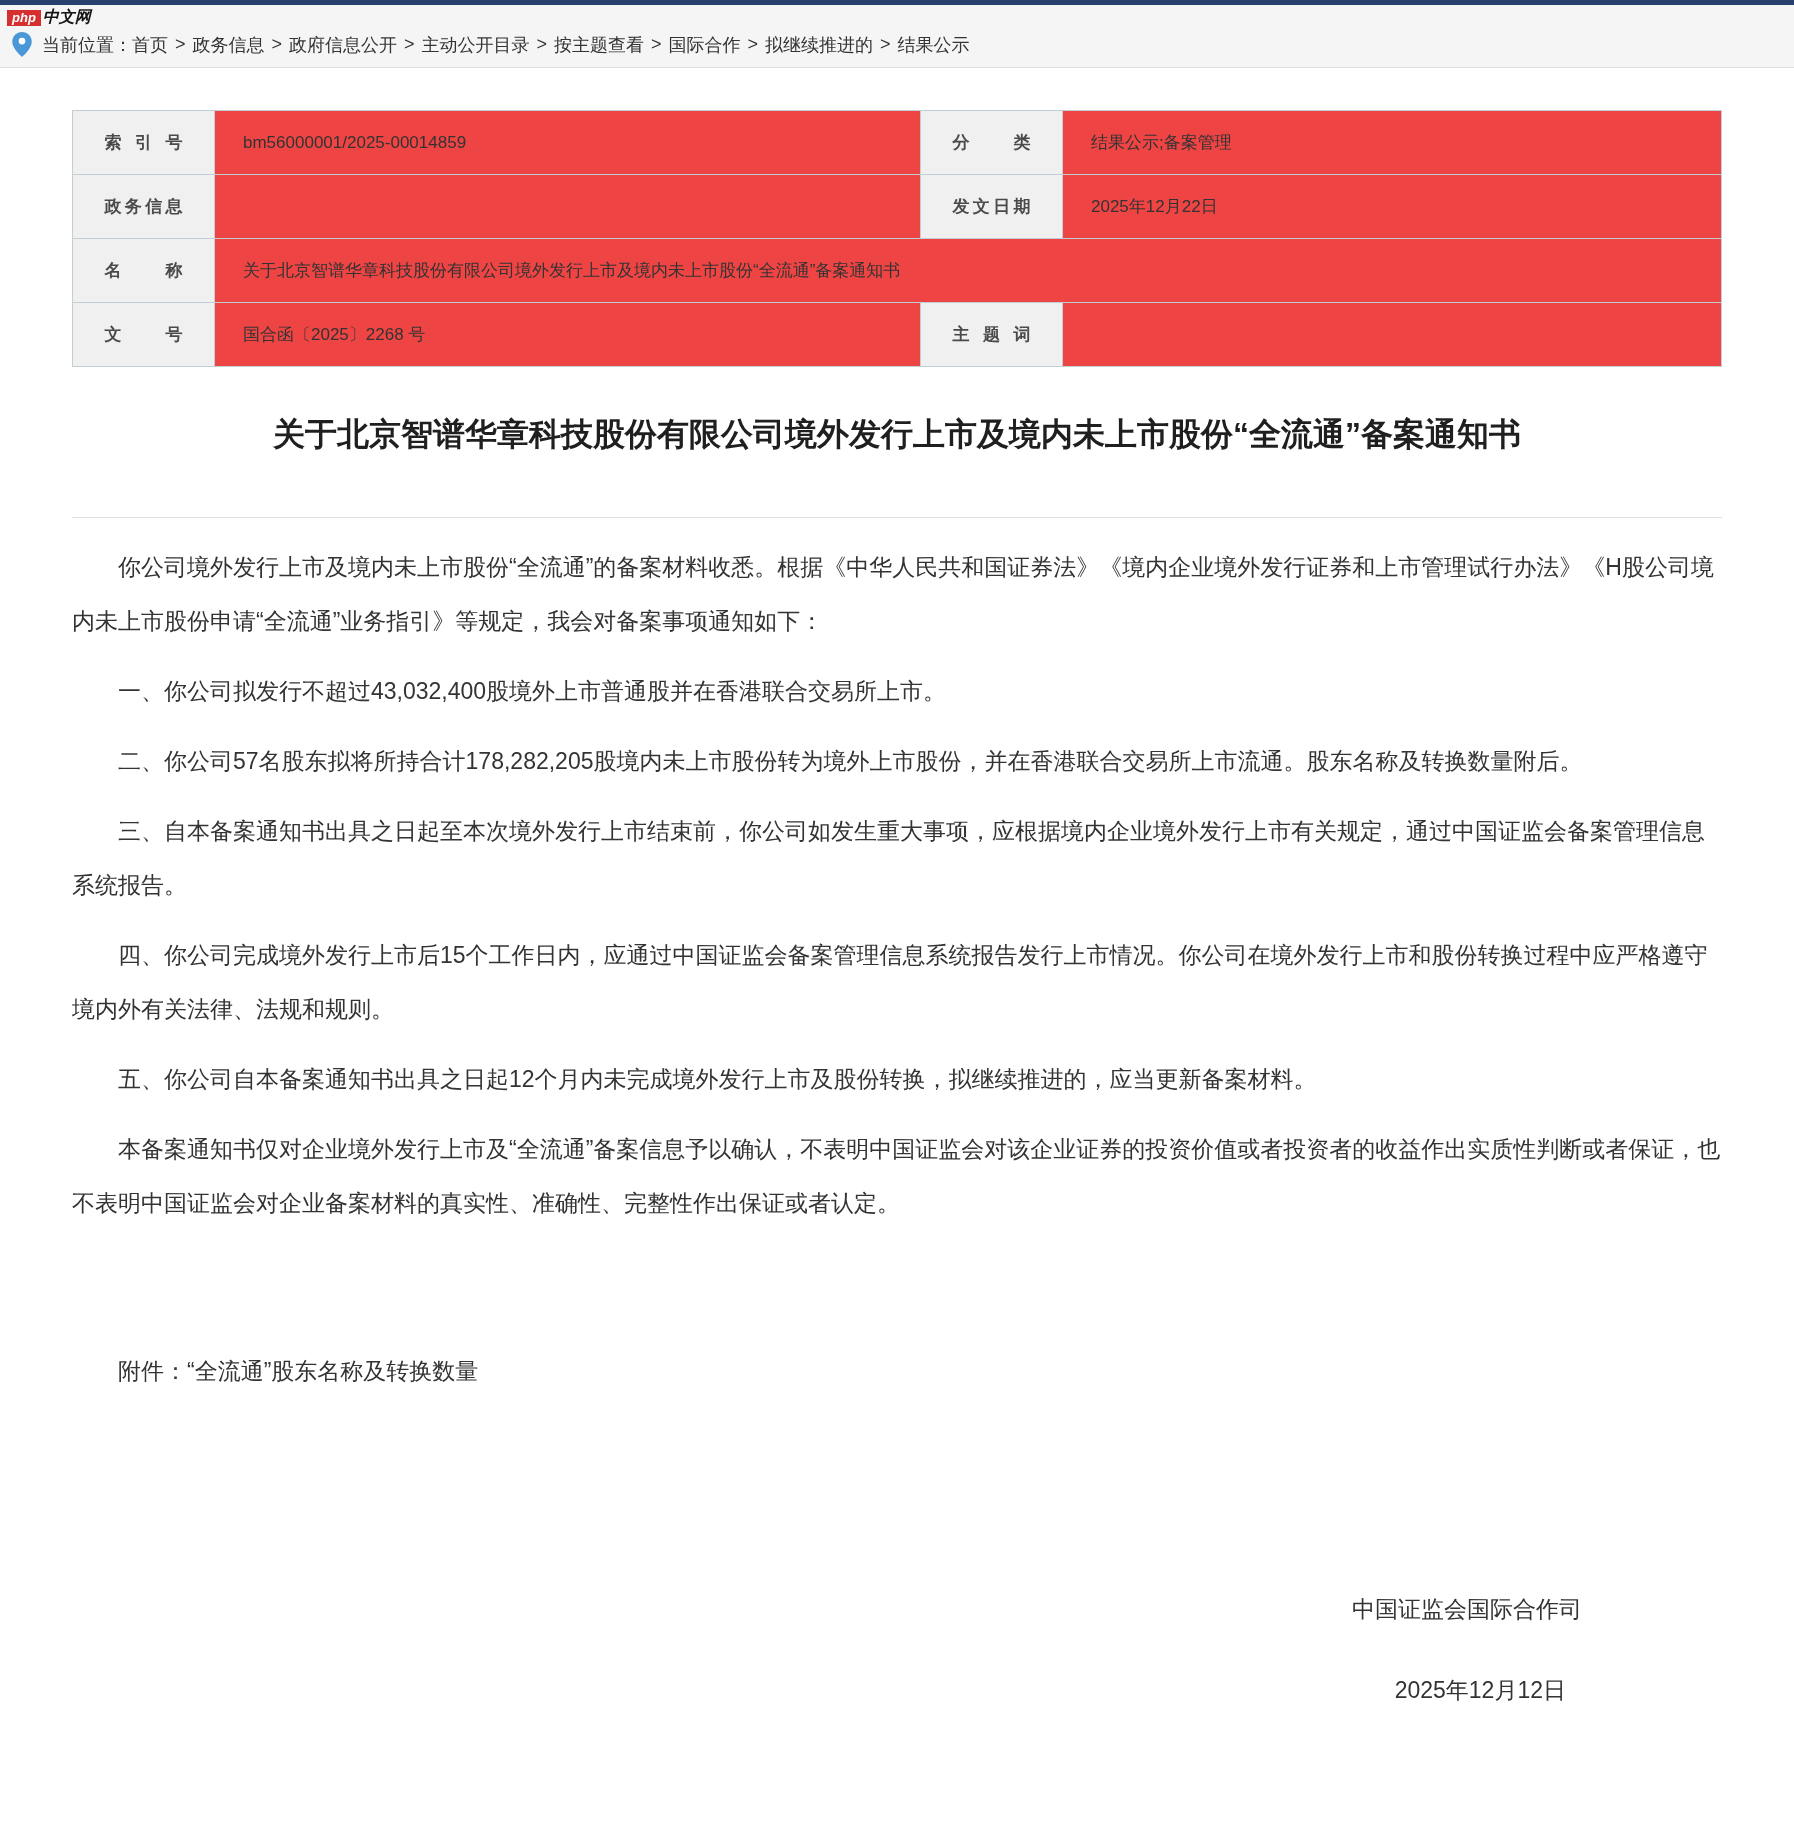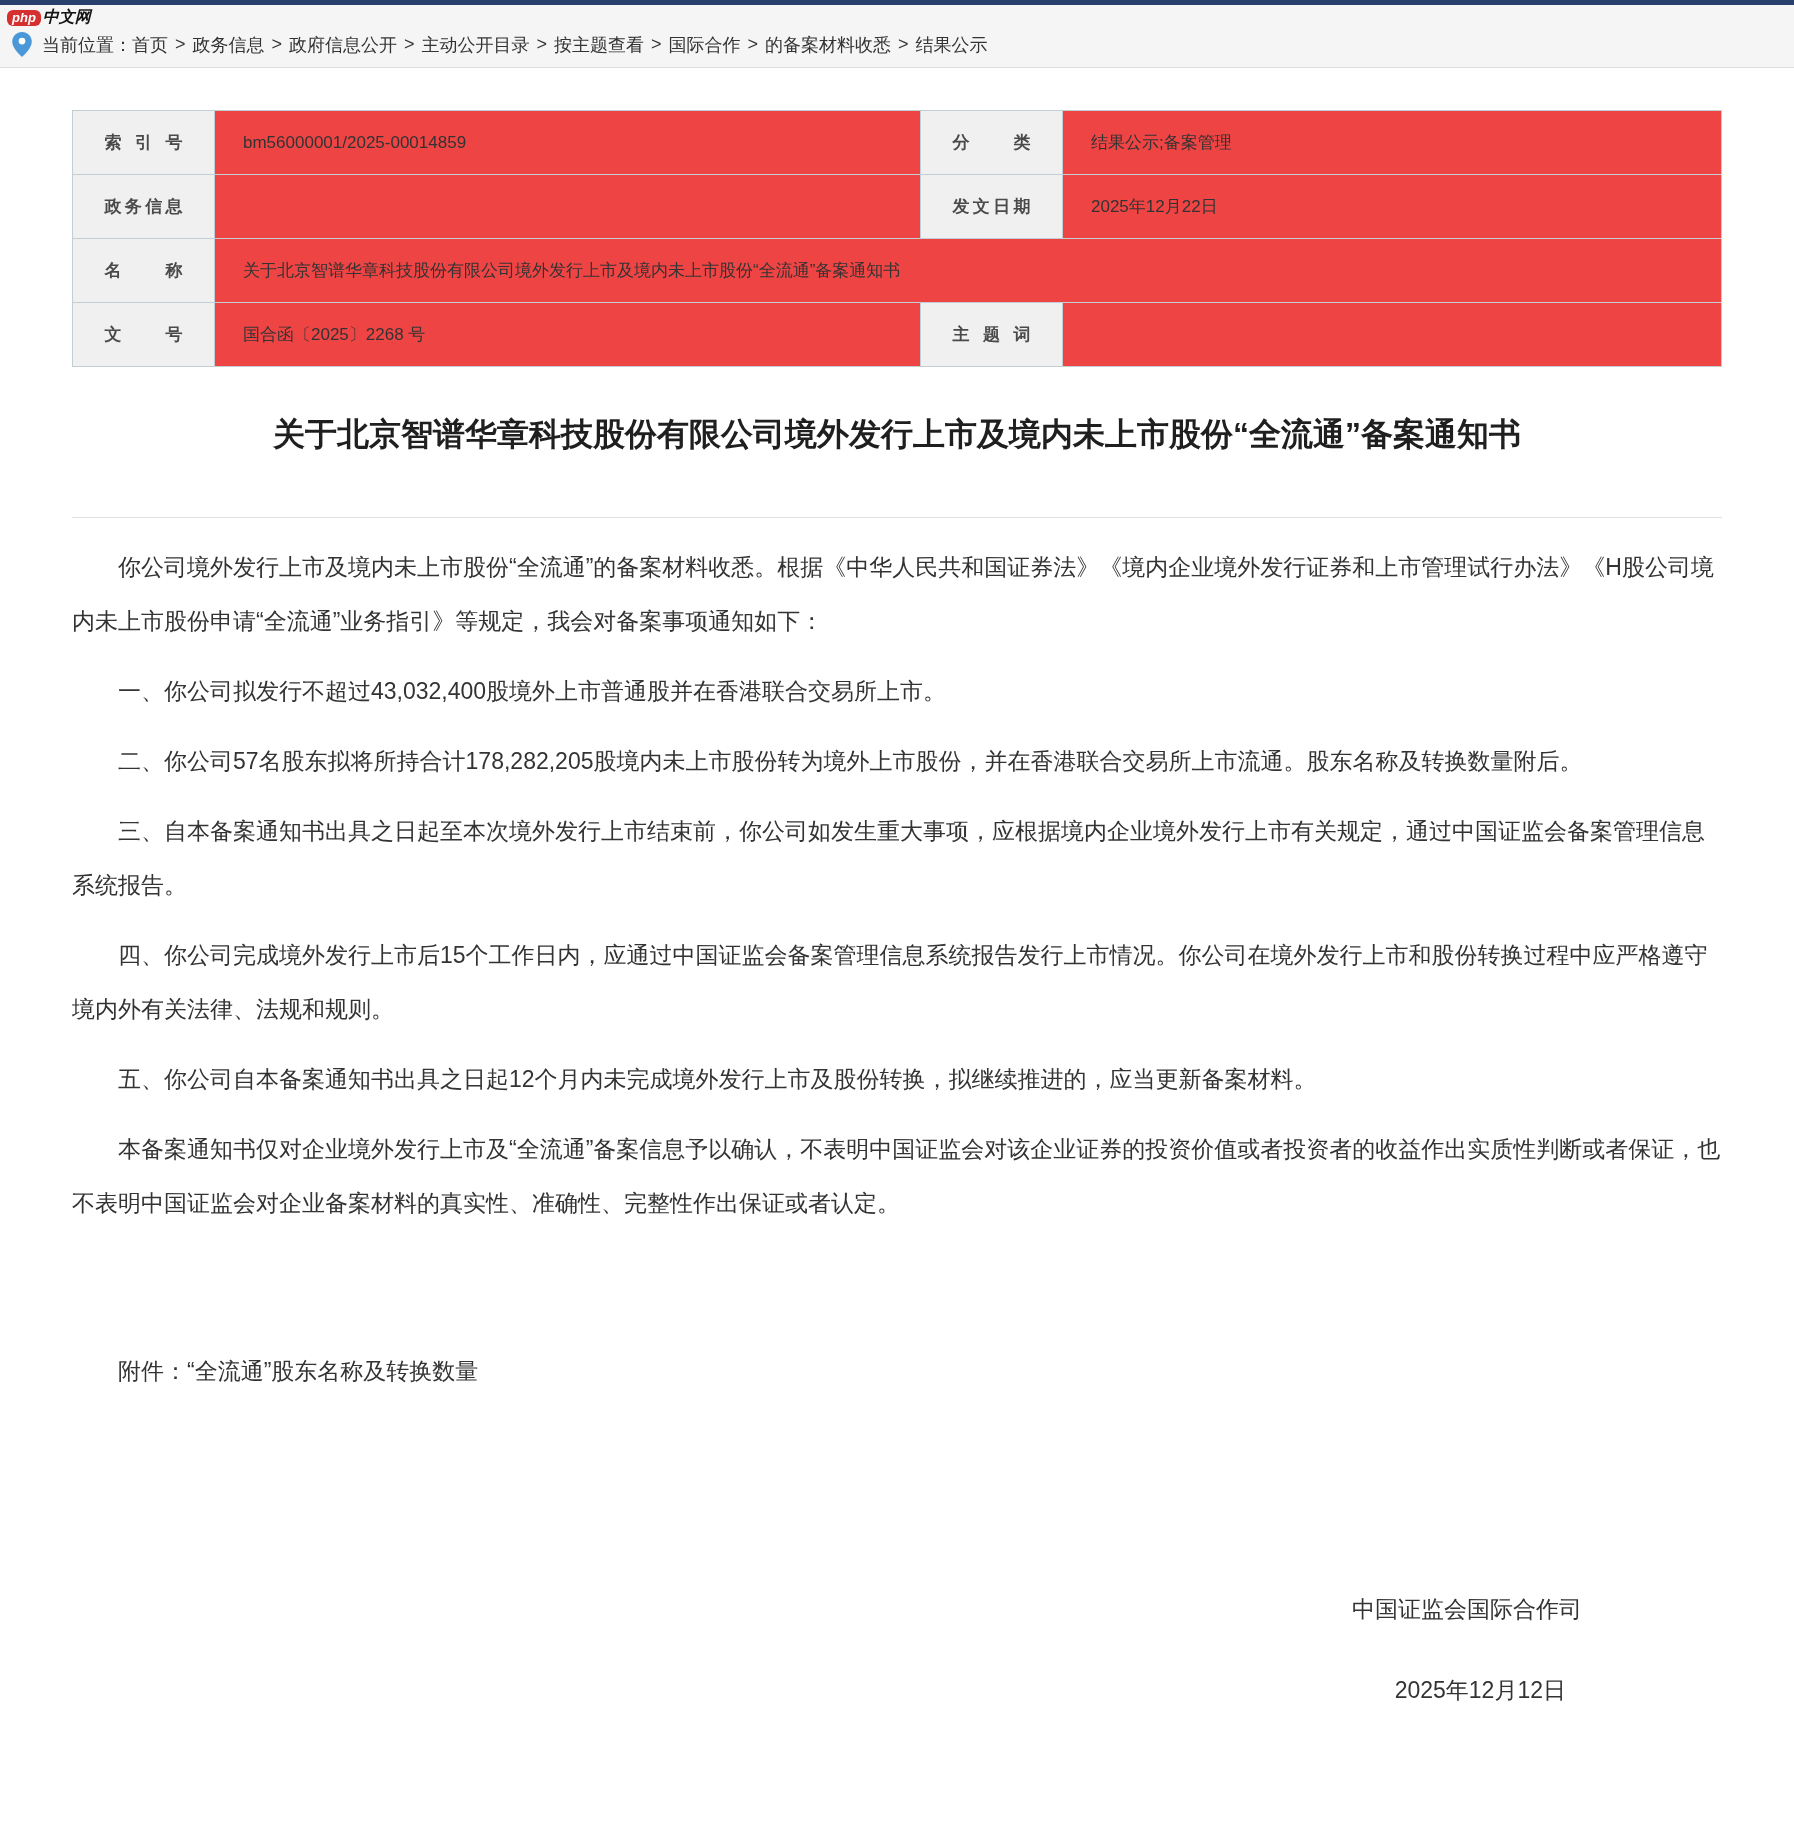--- a/index.html
+++ b/index.html
@@ -14,21 +14,21 @@
   .top-strip { height:5px; background:#27406e; }
   .site-header {
     background:#f5f5f6;
     border-bottom:1px solid #dddde0;
     padding:3px 0 10px;
   }
   .logo-row { padding-left:7px; height:19px; display:flex; align-items:center; }
   .logo-badge {
     display:inline-block; background:#d62f2f; color:#fff;
     font-style:italic; font-weight:bold; font-size:13px;
-    line-height:15px; padding:0 5px 1px; border-radius:6px;
+    line-height:15px; padding:0 5px 1px; border-radius:0;
   }
   .logo-text { font-style:italic; font-weight:bold; font-size:16px; color:#141414; margin-left:2px; }
   .crumbs {
     display:flex; align-items:center; flex-wrap:nowrap;
     padding-left:12px; margin-top:5px;
     font-size:18px; color:#333;
   }
   .crumbs .pin { width:20px; height:25px; margin-right:10px; flex:0 0 auto; }
   .crumbs a { color:#333; text-decoration:none; }
   .crumb-sep { margin:0 7px; color:#333; }
@@ -86,21 +86,21 @@
     <a href="#">政务信息</a>
     <span class="crumb-sep">&gt;</span>
     <a href="#">政府信息公开</a>
     <span class="crumb-sep">&gt;</span>
     <a href="#">主动公开目录</a>
     <span class="crumb-sep">&gt;</span>
     <a href="#">按主题查看</a>
     <span class="crumb-sep">&gt;</span>
     <a href="#">国际合作</a>
     <span class="crumb-sep">&gt;</span>
-    <a href="#">的备案材料收悉</a>
+    <a href="#">拟继续推进的</a>
     <span class="crumb-sep">&gt;</span>
     <a href="#">结果公示</a>
   </div>
 </div>
 
 <div class="content">
 
   <table class="meta">
     <colgroup>
         <col style="width:142px">

